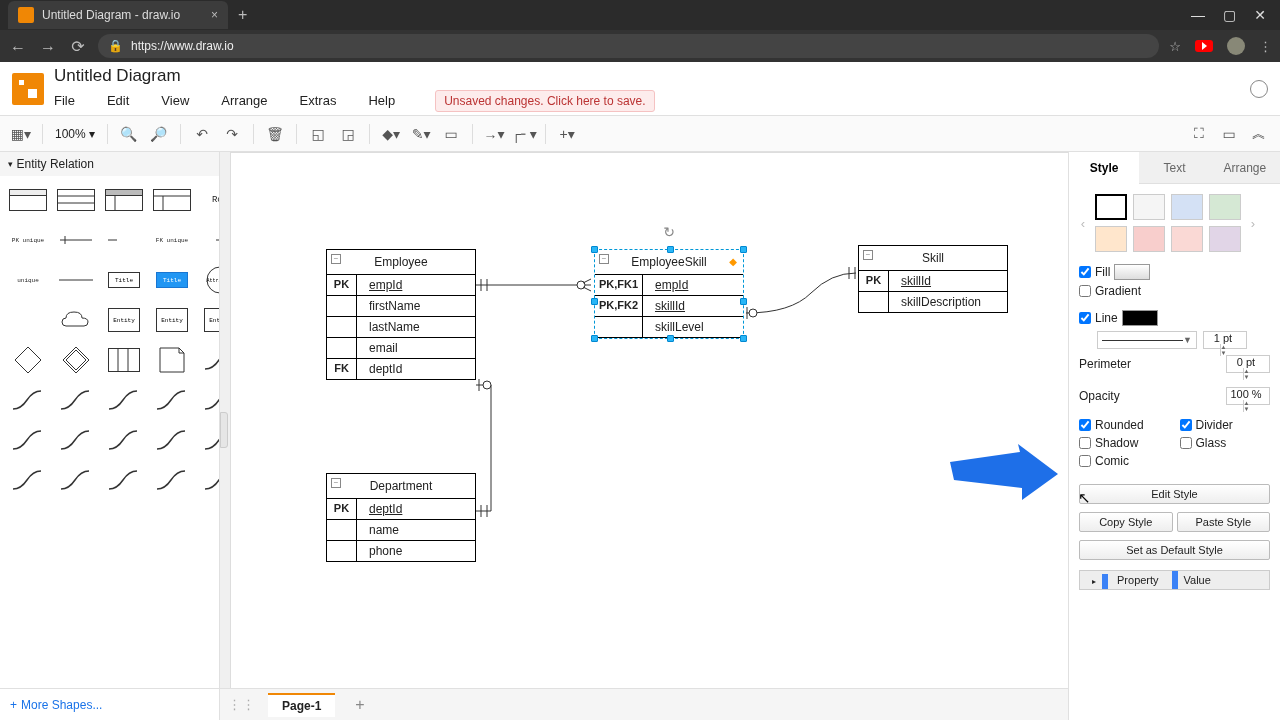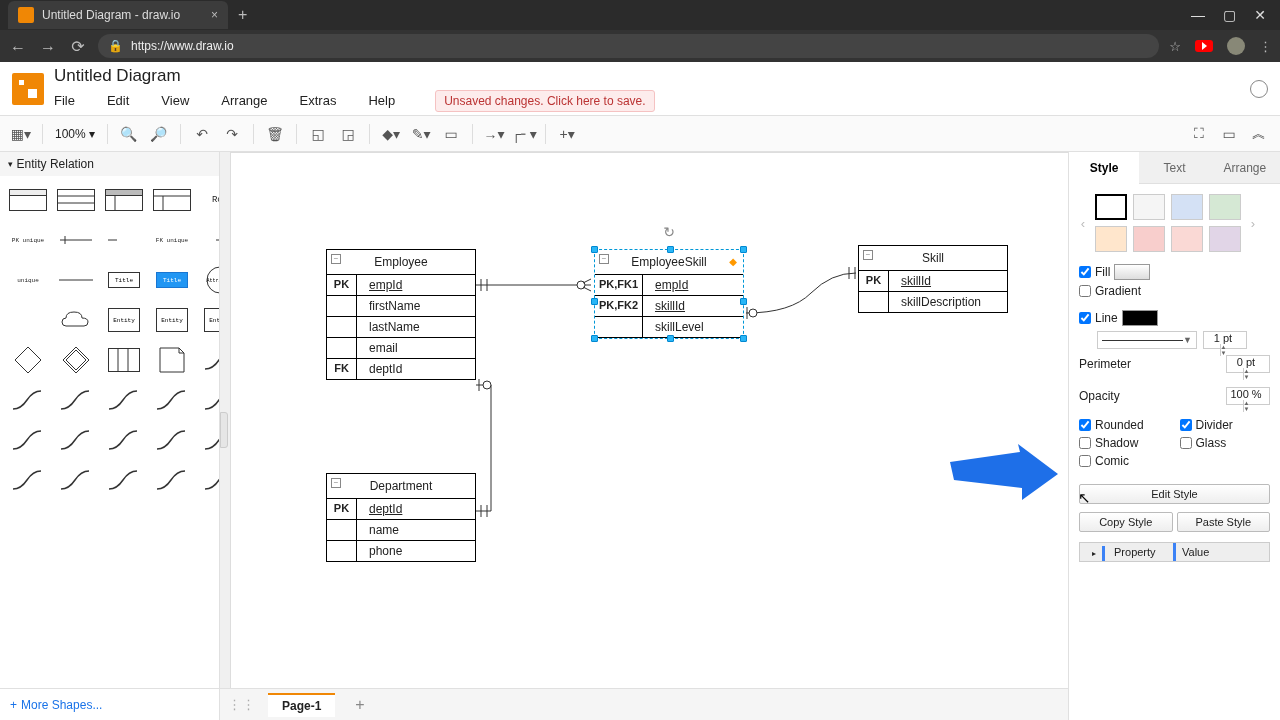--- a/index.html
+++ b/index.html
@@ -96,21 +96,21 @@
 .line-style .line { flex: 1; height: 1px; background: #333; }
 .line-style .dd { font-size: 9px; color: #666; }
 .check-row { display: flex; align-items: center; gap: 4px; padding: 2px 10px; font-size: 12px; }
 .check-grid { display: grid; grid-template-columns: 1fr 1fr; padding: 4px 10px; gap: 4px 10px; font-size: 12px; }
 .check-grid label, .check-row label { display: flex; align-items: center; gap: 4px; }
 .check-grid input, .check-row input { width: 12px; height: 12px; }
 .btn-row { padding: 4px 10px; display: flex; gap: 4px; }
 .panel-btn { flex: 1; border: 1px solid #bbb; background: linear-gradient(#fff, #eee); font-size: 11px; padding: 3px 2px; text-align: center; border-radius: 2px; }
 .prop-header { display: flex; background: #eee; border: 1px solid #ccc; margin: 6px 10px 0; font-size: 11px; }
 .prop-header span { flex: 1; padding: 3px 6px; }
-.prop-header span:first-child { border-right: 3px solid #3b82f6; }
+.prop-header span:first-child { border-right: 6px solid #3b82f6; }
 .prop-header .tri { font-size: 8px; margin-right: 3px; }
 
 
 .arrow { position: absolute; pointer-events: none; }
 
 .cursor { position: absolute; font-size: 15px; color: #000; }
 </style>
 </head>
 <body>
 
@@ -616,20 +616,23 @@
           <span>Comic</span>
         </label>
     </div>
     <div class="btn-row" style="margin-top:8px;">
       <div class="panel-btn">Edit Style</div>
     </div>
     <div class="btn-row">
       <div class="panel-btn">Copy Style</div>
       <div class="panel-btn">Paste Style</div>
     </div>
+    <div class="btn-row">
+      <div class="panel-btn">Set as Default Style</div>
+    </div>
     <div class="prop-header">
       <span><span class="tri">▸</span><span>Property</span></span>
       <span>Value</span>
     </div>
   </div>
 </div>
 
 <svg class="arrow" style="left:950px; top:444px;" width="110" height="60">
   <polygon points="0,18 70,8 68,0 108,30 72,56 72,44 4,36" fill="#1e6fe8"></polygon>
 </svg>

